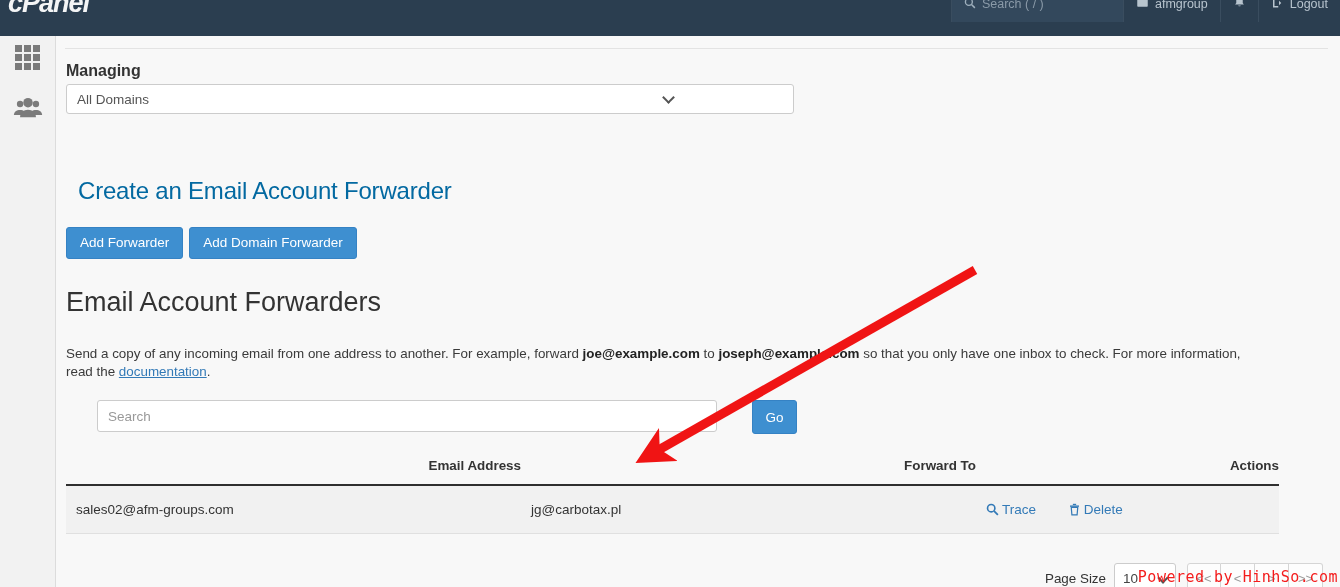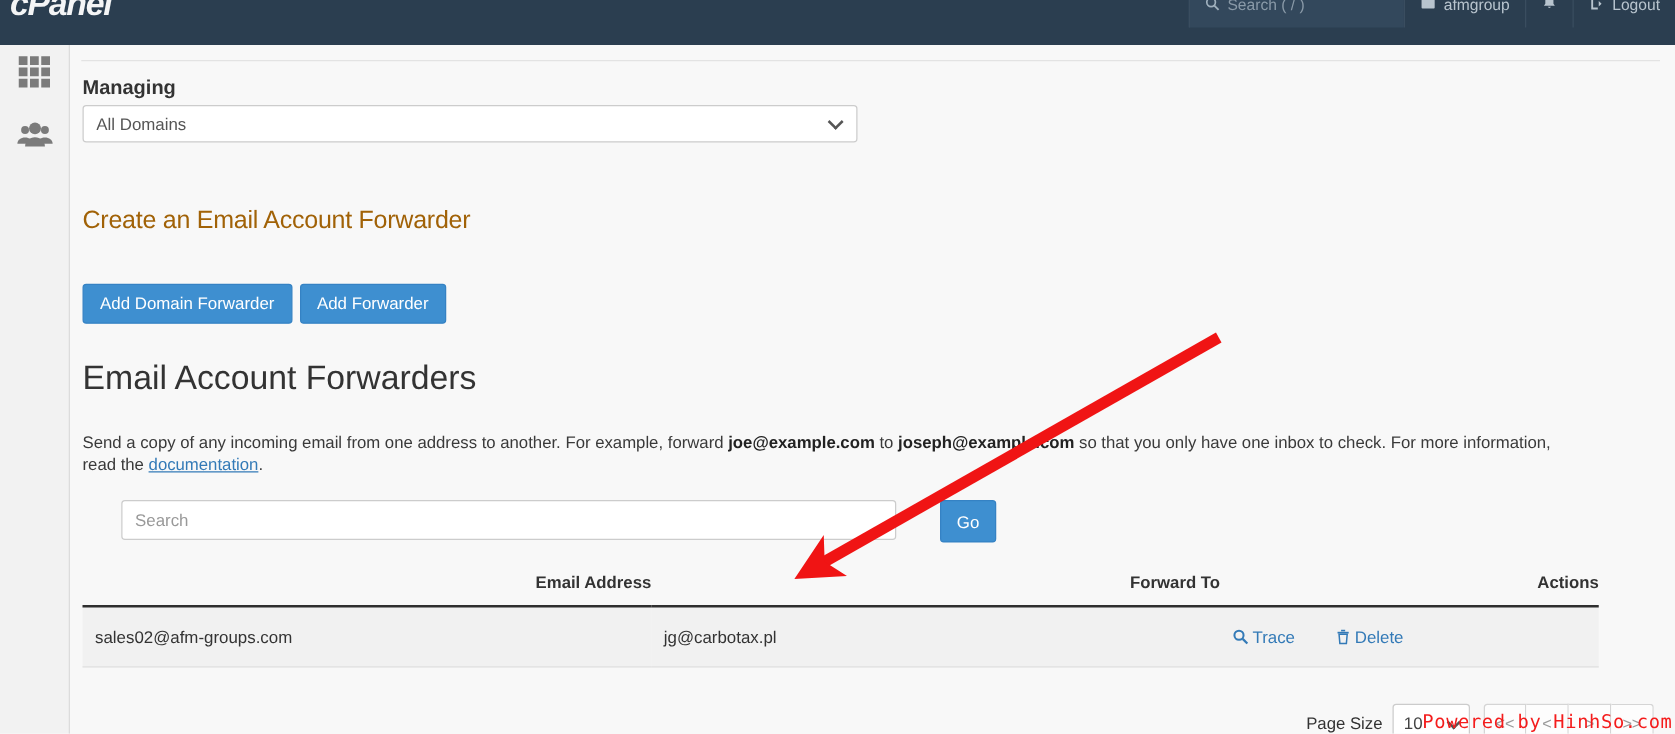--- a/index.html
+++ b/index.html
@@ -121,21 +121,21 @@
   .label-managing {
     position: absolute;
     top: 40px; left: 0;
     font-size: 16px;
     font-weight: bold;
     color: #333;
   }
   .domain-select {
     position: absolute;
     top: 62px; left: 0;
-    width: 620px;
+    width: 728px;
     height: 30px;
     background: #fff;
     border: 1px solid #ccc;
     border-radius: 3px;
     box-sizing: border-box;
     font-family: "Liberation Sans", sans-serif;
     font-size: 13.5px;
     color: #555;
     padding: 0 10px;
     appearance: none;
@@ -152,24 +152,24 @@
     display: block;
     width: 7px; height: 7px;
     border-right: 2px solid #555;
     border-bottom: 2px solid #555;
     transform: rotate(45deg);
   }
 
   h1.page-h {
     position: absolute;
     top: 143px; left: 0;
-    margin: 0;
-    font-size: 20px;
+    margin: 12px;
+    font-size: 24px;
     font-weight: normal;
-    color: #a16207;
+    color: #0369a1;
     letter-spacing: -.2px;
   }
 
   .btnrow { position: absolute; top: 205px; left: 0; display: flex; gap: 6px; }
   .btn-primary {
     background: #3e8fd0;
     border: 1px solid #3582c4;
     color: #fff;
     font-size: 13.5px;
     font-family: "Liberation Sans", sans-serif;
@@ -409,22 +409,22 @@
 
     <div class="label-managing">Managing</div>
     <select class="domain-select">
       <option>All Domains</option>
     </select>
     <span class="sel-caret"></span>
 
     <h1 class="page-h">Create an Email Account Forwarder</h1>
 
     <div class="btnrow">
+      <button class="btn-primary">Add Forwarder</button>
       <button class="btn-primary">Add Domain Forwarder</button>
-      <button class="btn-primary">Add Forwarder</button>
     </div>
 
     <h2 class="sec-h">Email Account Forwarders</h2>
 
     <p class="desc">
       <span>Send a copy of any incoming email from one address to another. For example, forward </span><b>joe@example.com</b><span> to </span><b>joseph@example.com</b><span> so that you only have one inbox to check. For more information, read the </span><a href="#">documentation</a><span>.</span>
     </p>
 
     <div class="search-row">
       <input class="search-box" type="text" placeholder="Search" style="">

